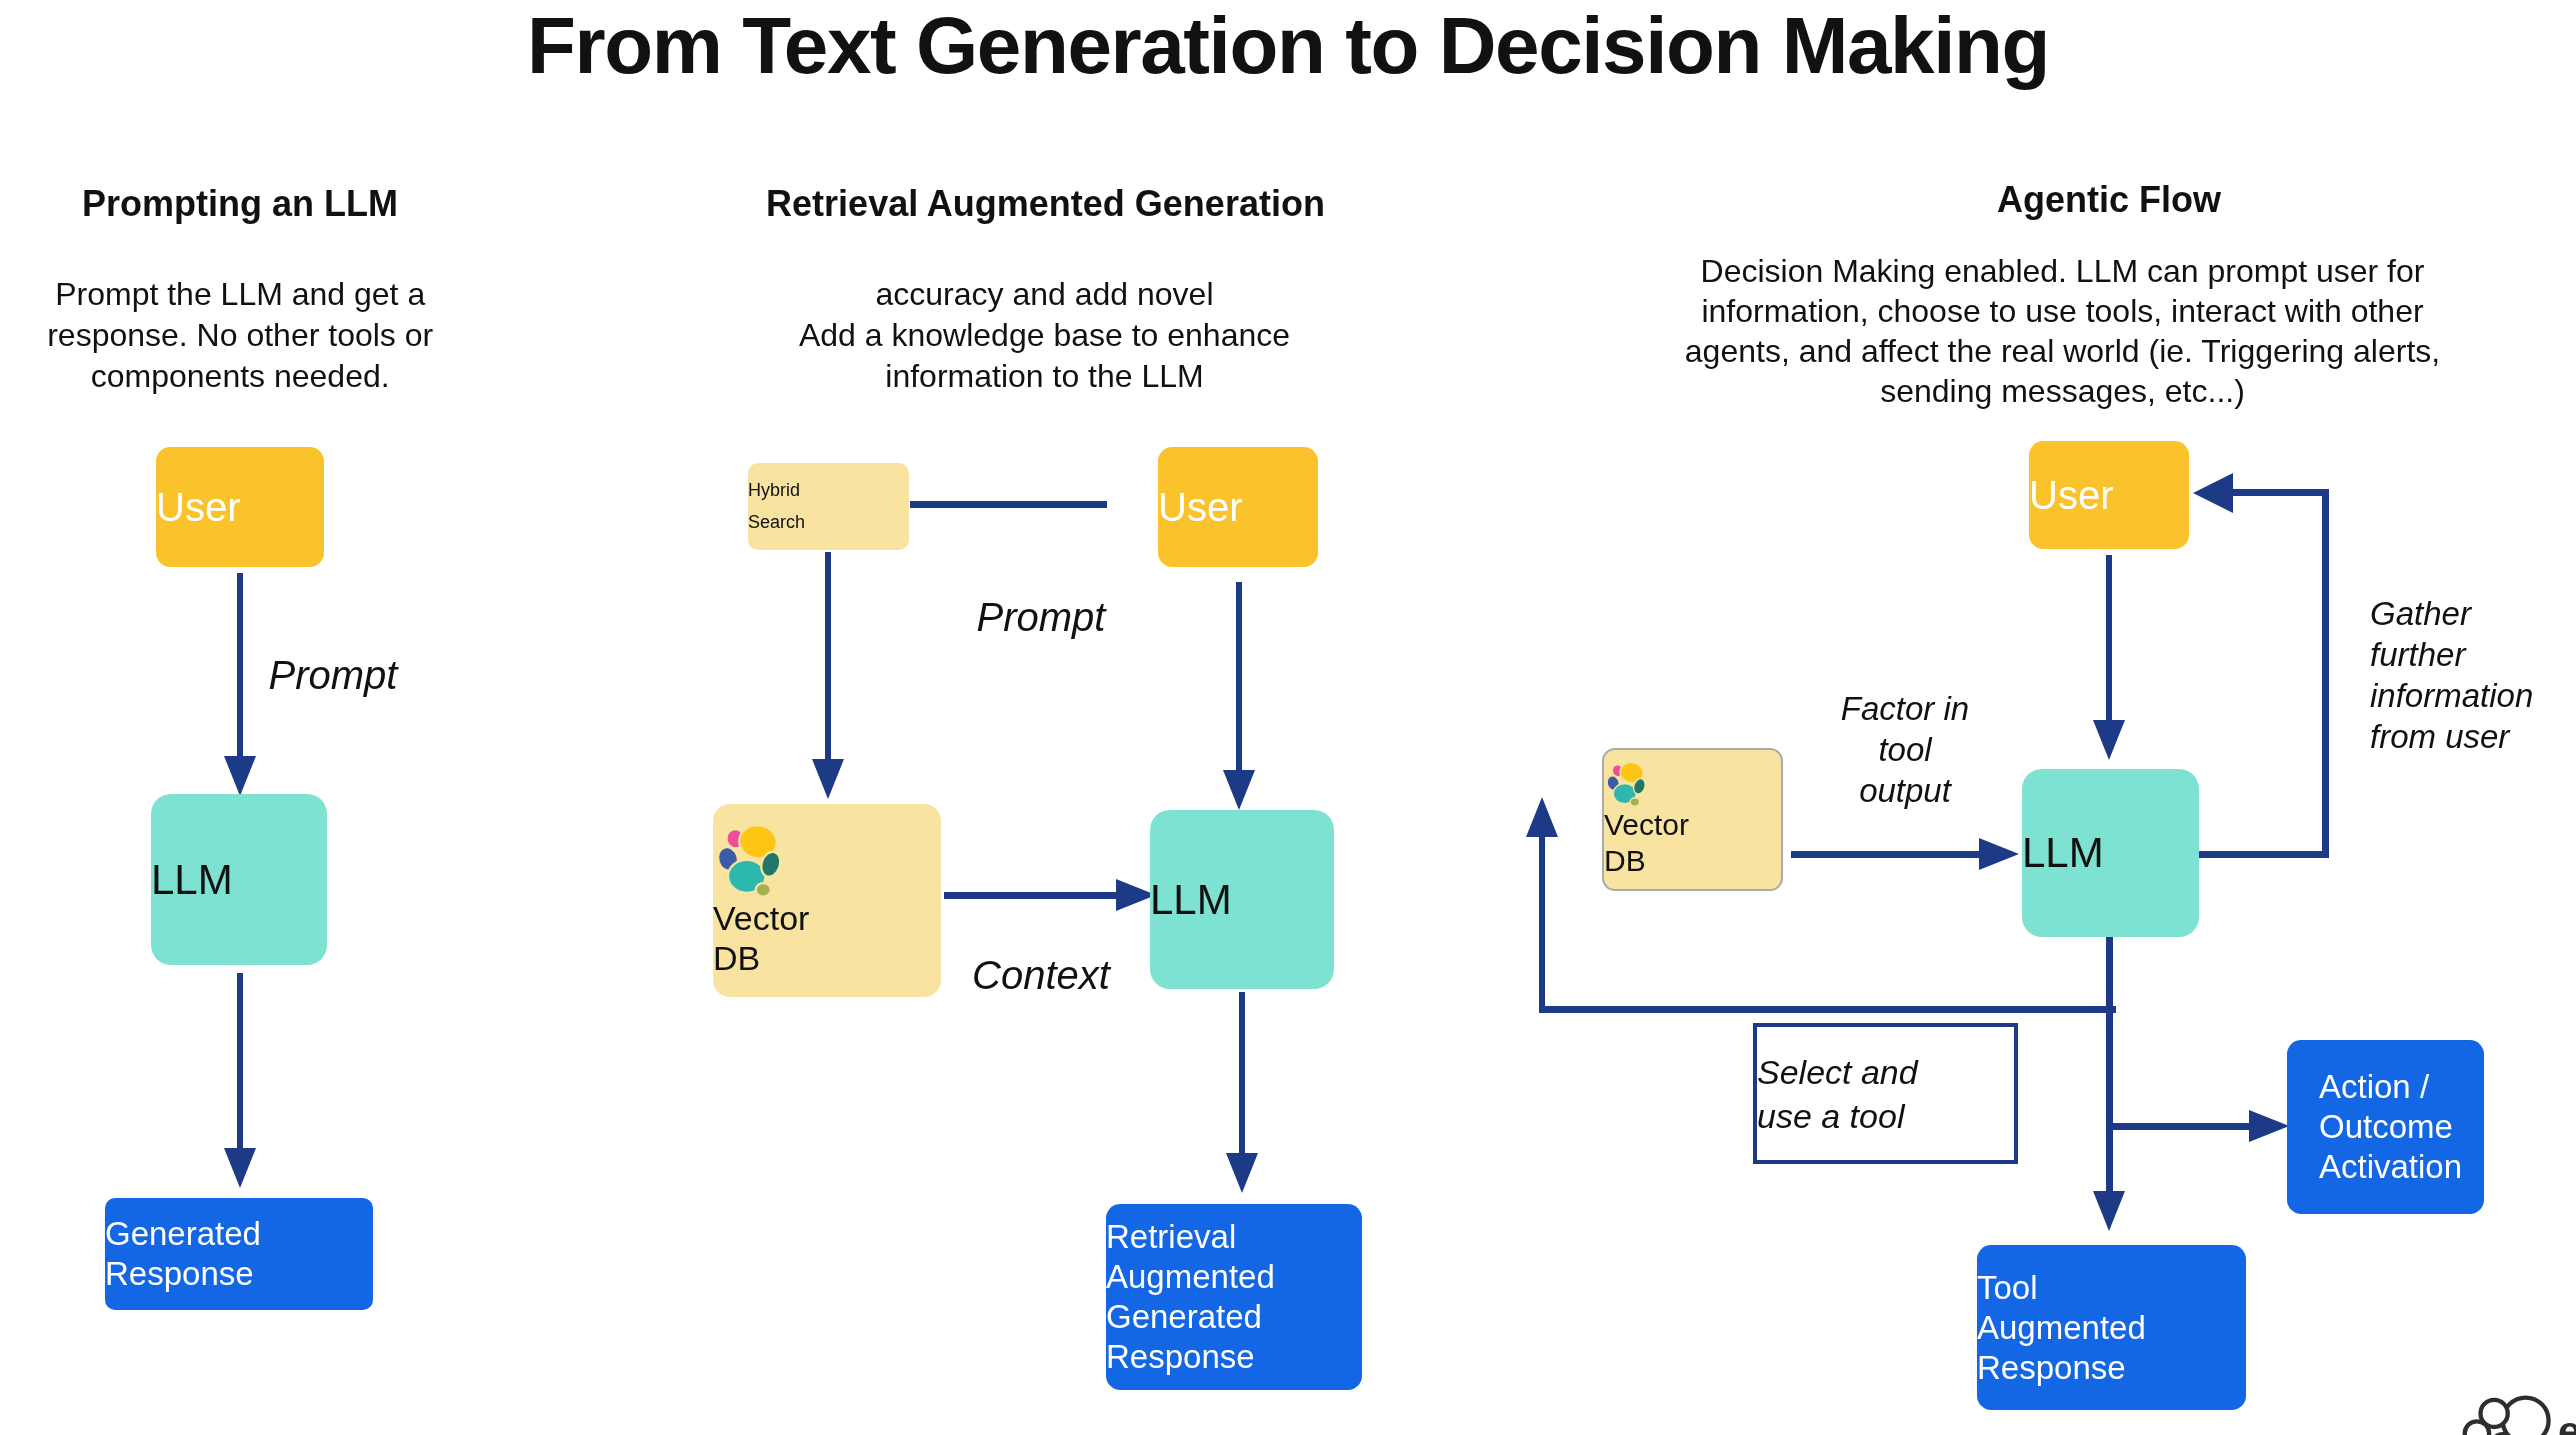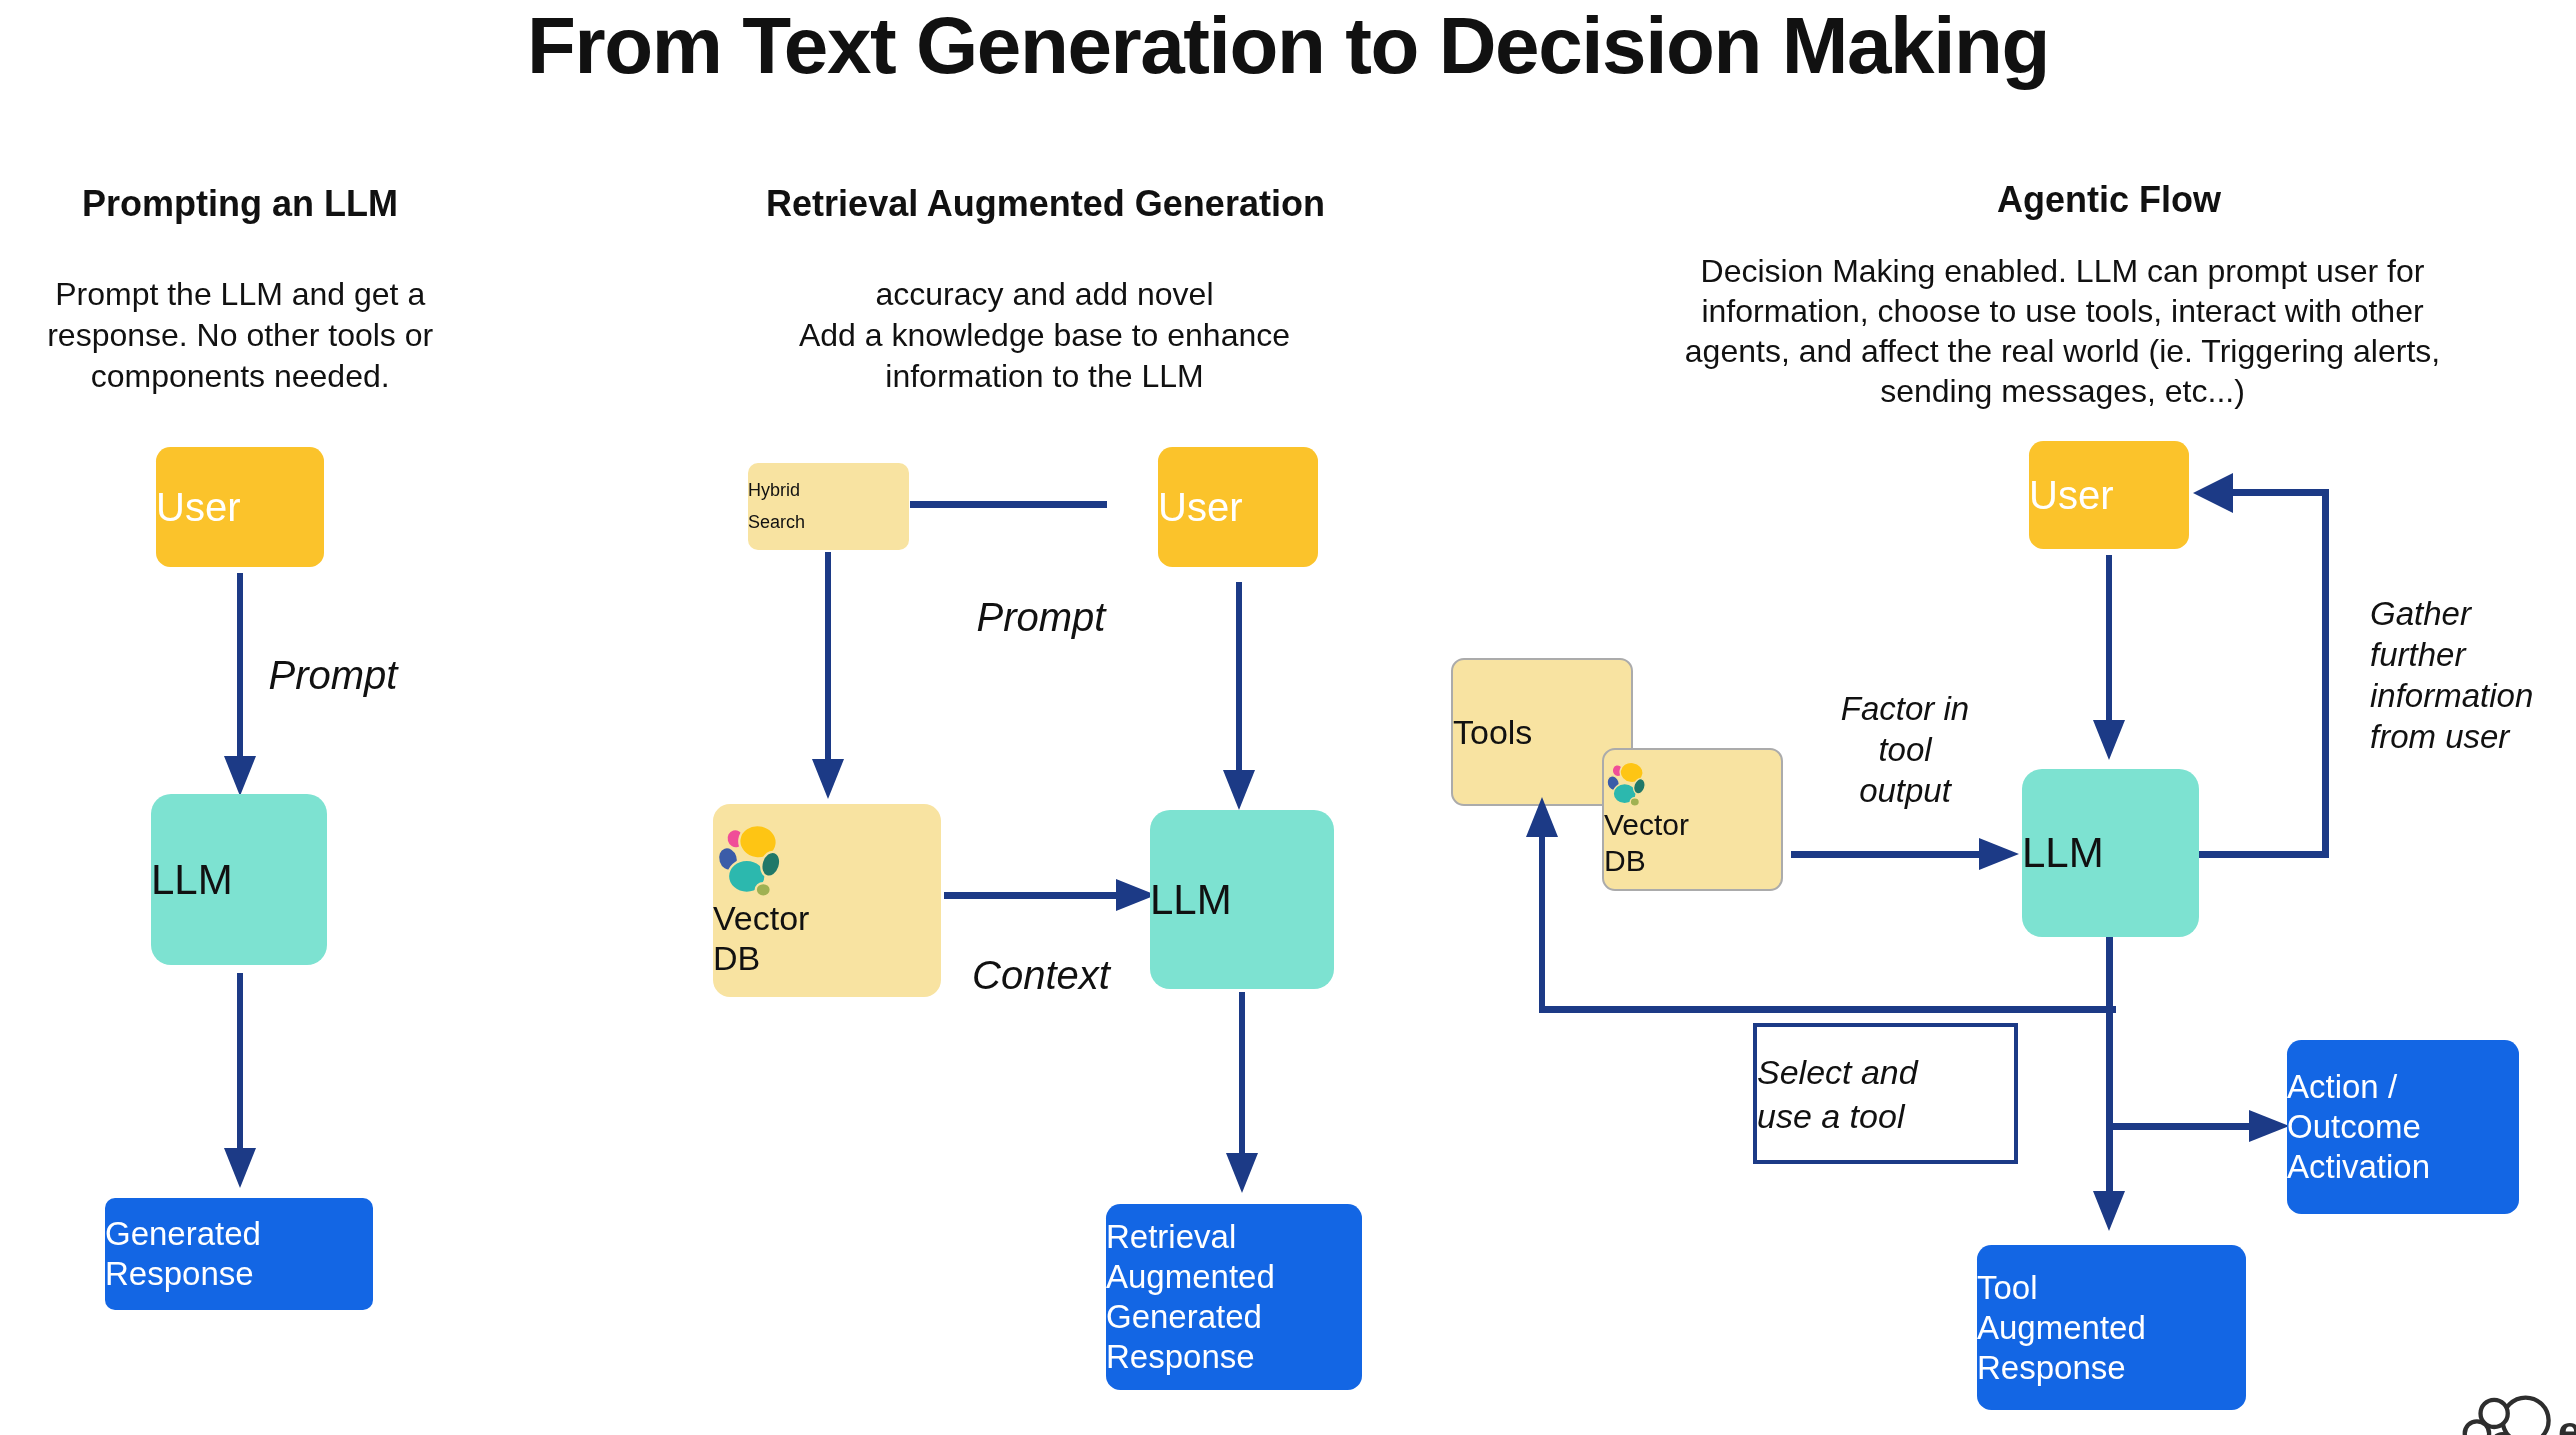--- a/index.html
+++ b/index.html
@@ -148,23 +148,20 @@
   <div class="abs lbl-sm" style="left:2370px;top:593px;width:201px;">
     <div>Gather</div>
     <div>further</div>
     <div>information</div>
     <div>from user</div>
   </div>
 
   <div class="abs vline" style="left:2106px;top:555px;height:165px;width:6.4px;"></div>
   <div class="abs ah-down" style="left:2093px;top:720px;"></div>
 
-  <div class="abs box cream gray-border tools-font" style="left:1451px;top:658px;width:182px;height:148px;">
-    <div>Tools</div>
-  </div>
 
   <div class="abs box cream gray-border vdb2-font" style="left:1602px;top:748px;width:181px;height:143px;z-index:2;">
     <svg width="46" height="46" viewBox="0 0 100 100">
       <ellipse cx="30" cy="21" rx="12" ry="13" fill="#F04E98" stroke="#F8E3A1" stroke-width="3" transform="rotate(-15 30 21)"></ellipse>
       <ellipse cx="60" cy="25" rx="25" ry="22" fill="#FEC514" stroke="#F8E3A1" stroke-width="3" transform="rotate(8 60 25)"></ellipse>
       <ellipse cx="20" cy="48" rx="13" ry="16" fill="#3B5CA8" stroke="#F8E3A1" stroke-width="3" transform="rotate(-18 20 48)"></ellipse>
       <ellipse cx="45" cy="71" rx="25" ry="22" fill="#2CB8AE" stroke="#F8E3A1" stroke-width="3"></ellipse>
       <ellipse cx="77" cy="55" rx="12" ry="17" fill="#217868" stroke="#F8E3A1" stroke-width="3" transform="rotate(18 77 55)"></ellipse>
       <ellipse cx="67" cy="89" rx="10" ry="9" fill="#A0B152" stroke="#F8E3A1" stroke-width="3"></ellipse>
     </svg>
@@ -193,21 +190,21 @@
   <div class="abs ah-down" style="left:2093px;top:1191px;"></div>
 
   <div class="abs hline" style="left:2110px;top:1123px;width:140px;"></div>
   <div class="abs ah-right" style="left:2249px;top:1110px;"></div>
 
   <div class="abs box navy-border sel-font" style="left:1753px;top:1023px;width:265px;height:141px;">
     <div>Select and</div>
     <div>use a tool</div>
   </div>
 
-  <div class="abs box blue b46" style="left:2287px;top:1040px;width:232px;height:174px;">
+  <div class="abs box blue b46" style="left:2287px;top:1040px;width:197px;height:174px;padding-left:32px;">
     <div>Action /</div>
     <div>Outcome</div>
     <div>Activation</div>
   </div>
 
   <div class="abs box blue b46" style="left:1977px;top:1245px;width:269px;height:165px;">
     <div>Tool</div>
     <div>Augmented</div>
     <div>Response</div>
   </div>

